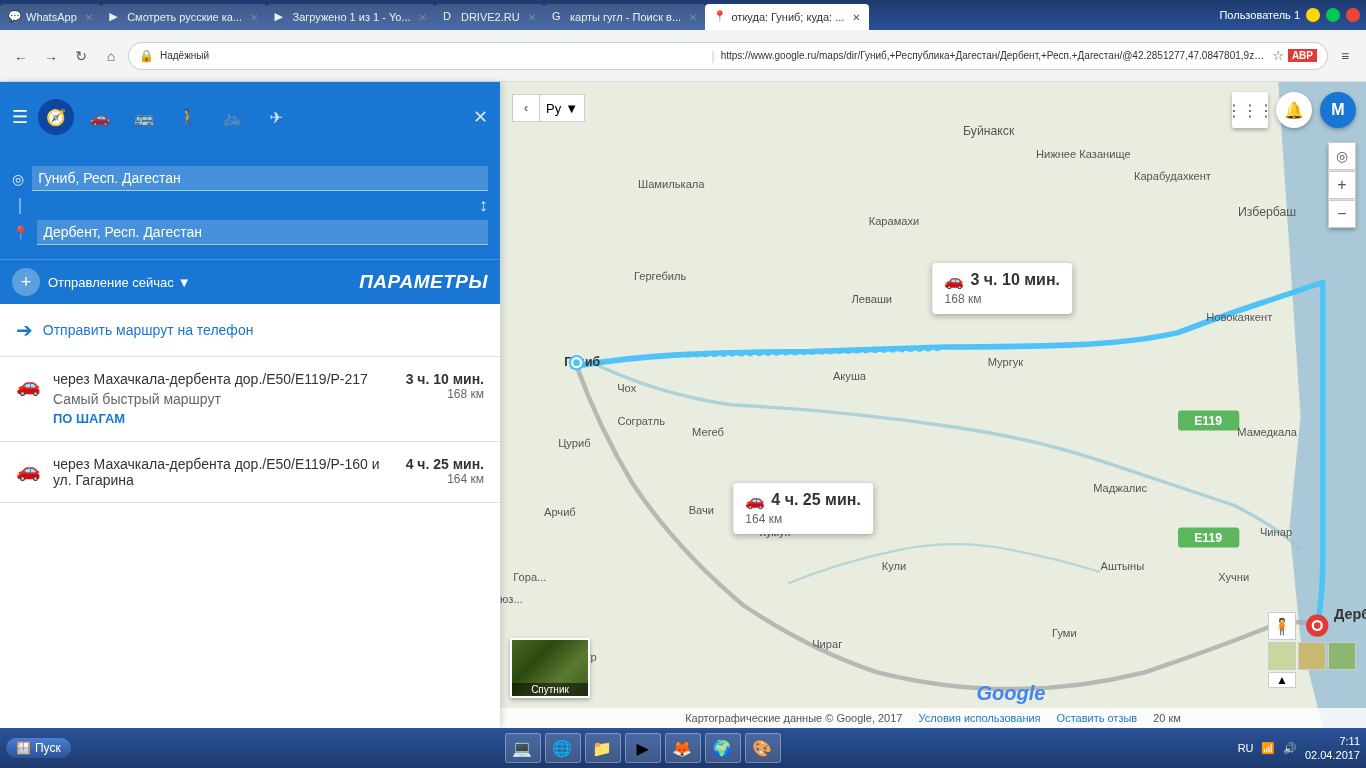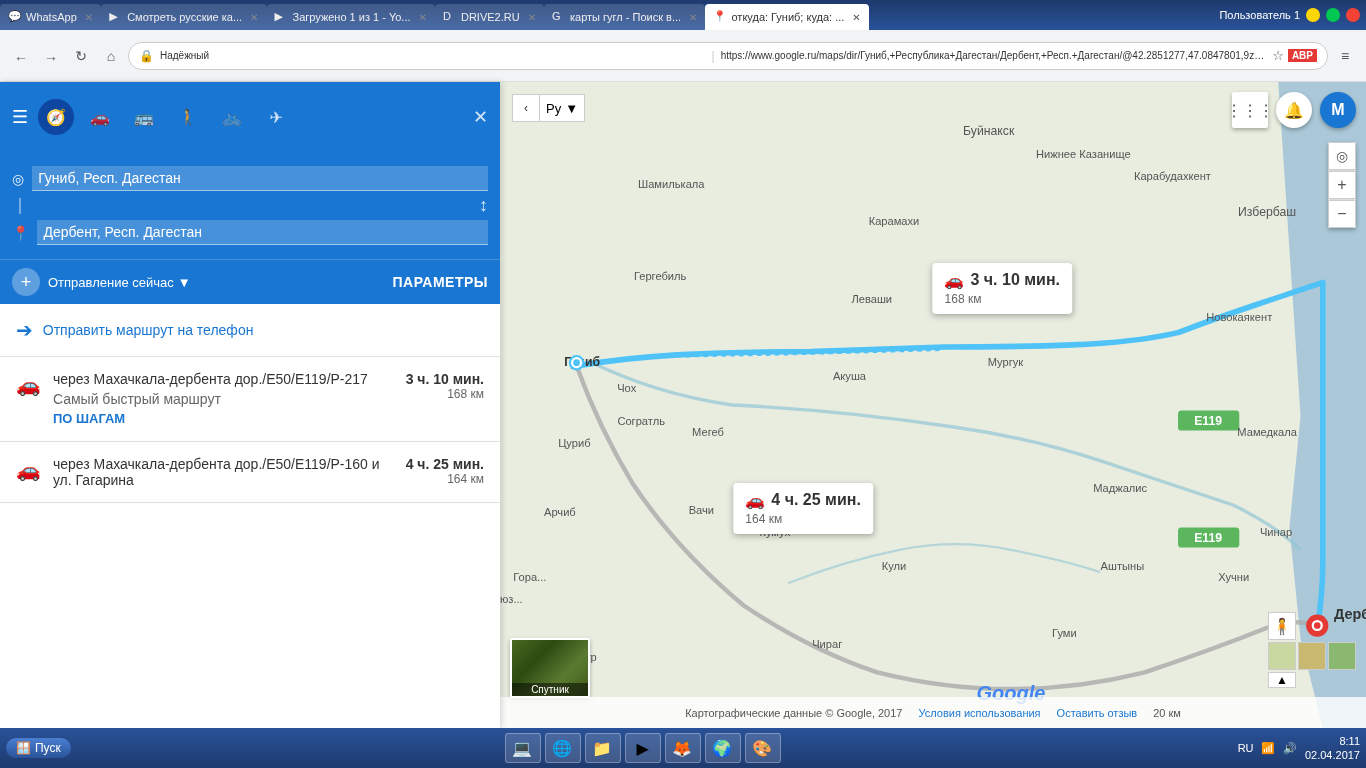--- a/index.html
+++ b/index.html
@@ -95,22 +95,22 @@
     }
     .add-stop-btn {
       width: 28px; height: 28px; border-radius: 50%; background: rgba(255,255,255,0.3);
       border: none; color: #fff; font-size: 18px; cursor: pointer; display: flex; align-items: center; justify-content: center;
     }
     .departure-btn {
       flex: 1; background: transparent; border: none; color: #fff; font-size: 13px;
       cursor: pointer; text-align: left; display: flex; align-items: center; gap: 4px;
     }
     .params-btn {
-      color: #fff; font-size: 14px; font-weight: bold; letter-spacing: 0.5px; cursor: pointer;
-      background: transparent; border: none;
+      color: #fff; font-size: 19px; font-weight: bold; letter-spacing: 0.5px; cursor: pointer;
+      background: transparent; border: none; font-style: italic;
     }
 
     .send-route-row {
       display: flex; align-items: center; gap: 10px; padding: 14px 16px;
       border-bottom: 1px solid #e0e0e0;
     }
     .send-route-icon { color: #1976D2; font-size: 20px; }
     .send-route-text { color: #1976D2; font-size: 14px; cursor: pointer; }
 
     .route-option {
@@ -189,21 +189,21 @@
       border: 2px solid #fff; box-shadow: 0 2px 4px rgba(0,0,0,0.3);
       border-radius: 2px; overflow: hidden;
     }
     .satellite-label {
       position: absolute; bottom: 0; width: 100%; background: rgba(0,0,0,0.5);
       color: #fff; font-size: 10px; text-align: center; padding: 1px 0;
     }
 
     
     .map-footer {
-      position: absolute; bottom: 0; left: 0; right: 0; height: 31px;
+      position: absolute; bottom: 0; left: 0; right: 0; height: 20px;
       display: flex; align-items: center; justify-content: center; gap: 16px;
       background: rgba(255,255,255,0.8); font-size: 11px; color: #555;
     }
 
     
     .win-taskbar {
       height: 40px; background: linear-gradient(to bottom, #2a5298, #1e3a6e);
       display: flex; align-items: center; justify-content: space-between;
       padding: 0 6px; position: fixed; bottom: 0; width: 1366px; z-index: 200;
     }
@@ -511,17 +511,17 @@
       <div class="win-app-btn">▶</div>
       <div class="win-app-btn">🦊</div>
       <div class="win-app-btn">🌍</div>
       <div class="win-app-btn">🎨</div>
     </div>
   <div class="win-sys-tray">
     <span>RU</span>
     <span>📶</span>
     <span>🔊</span>
     <div class="win-time">
-      <div>8:11</div>
+      <div>7:11</div>
       <div>02.04.2017</div>
     </div>
   </div>
 </div>
 
 </body></html>

